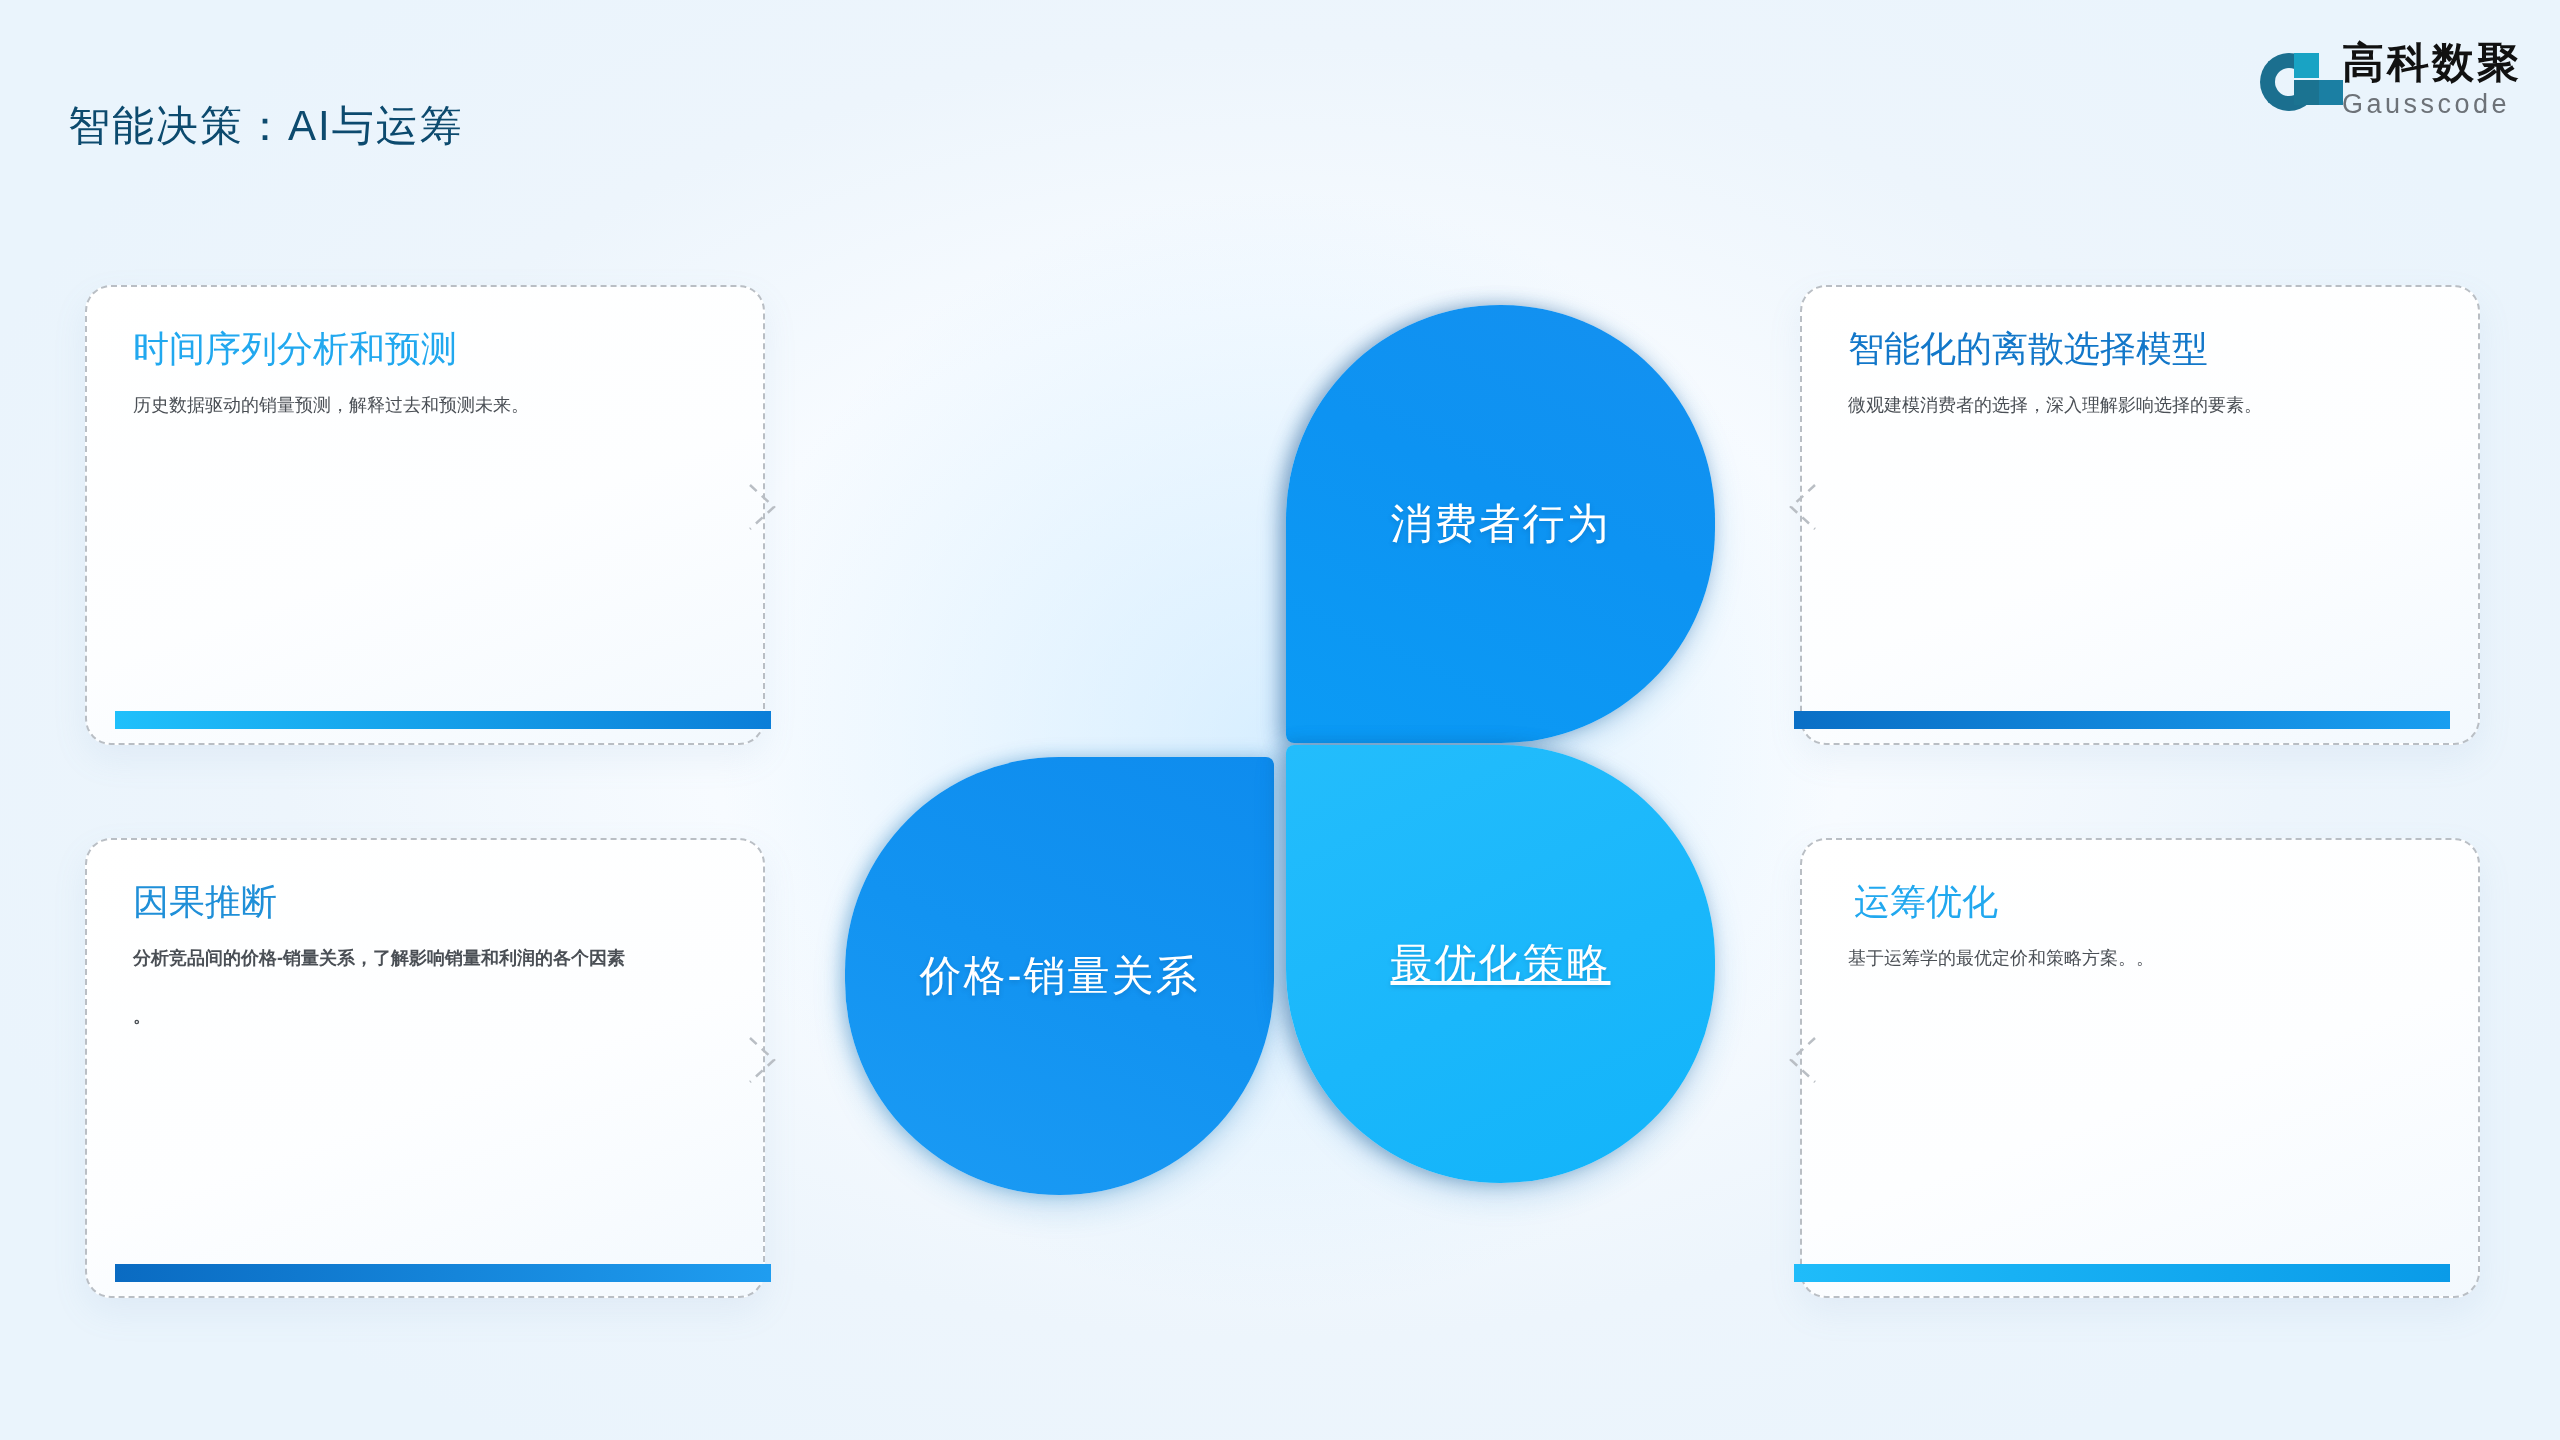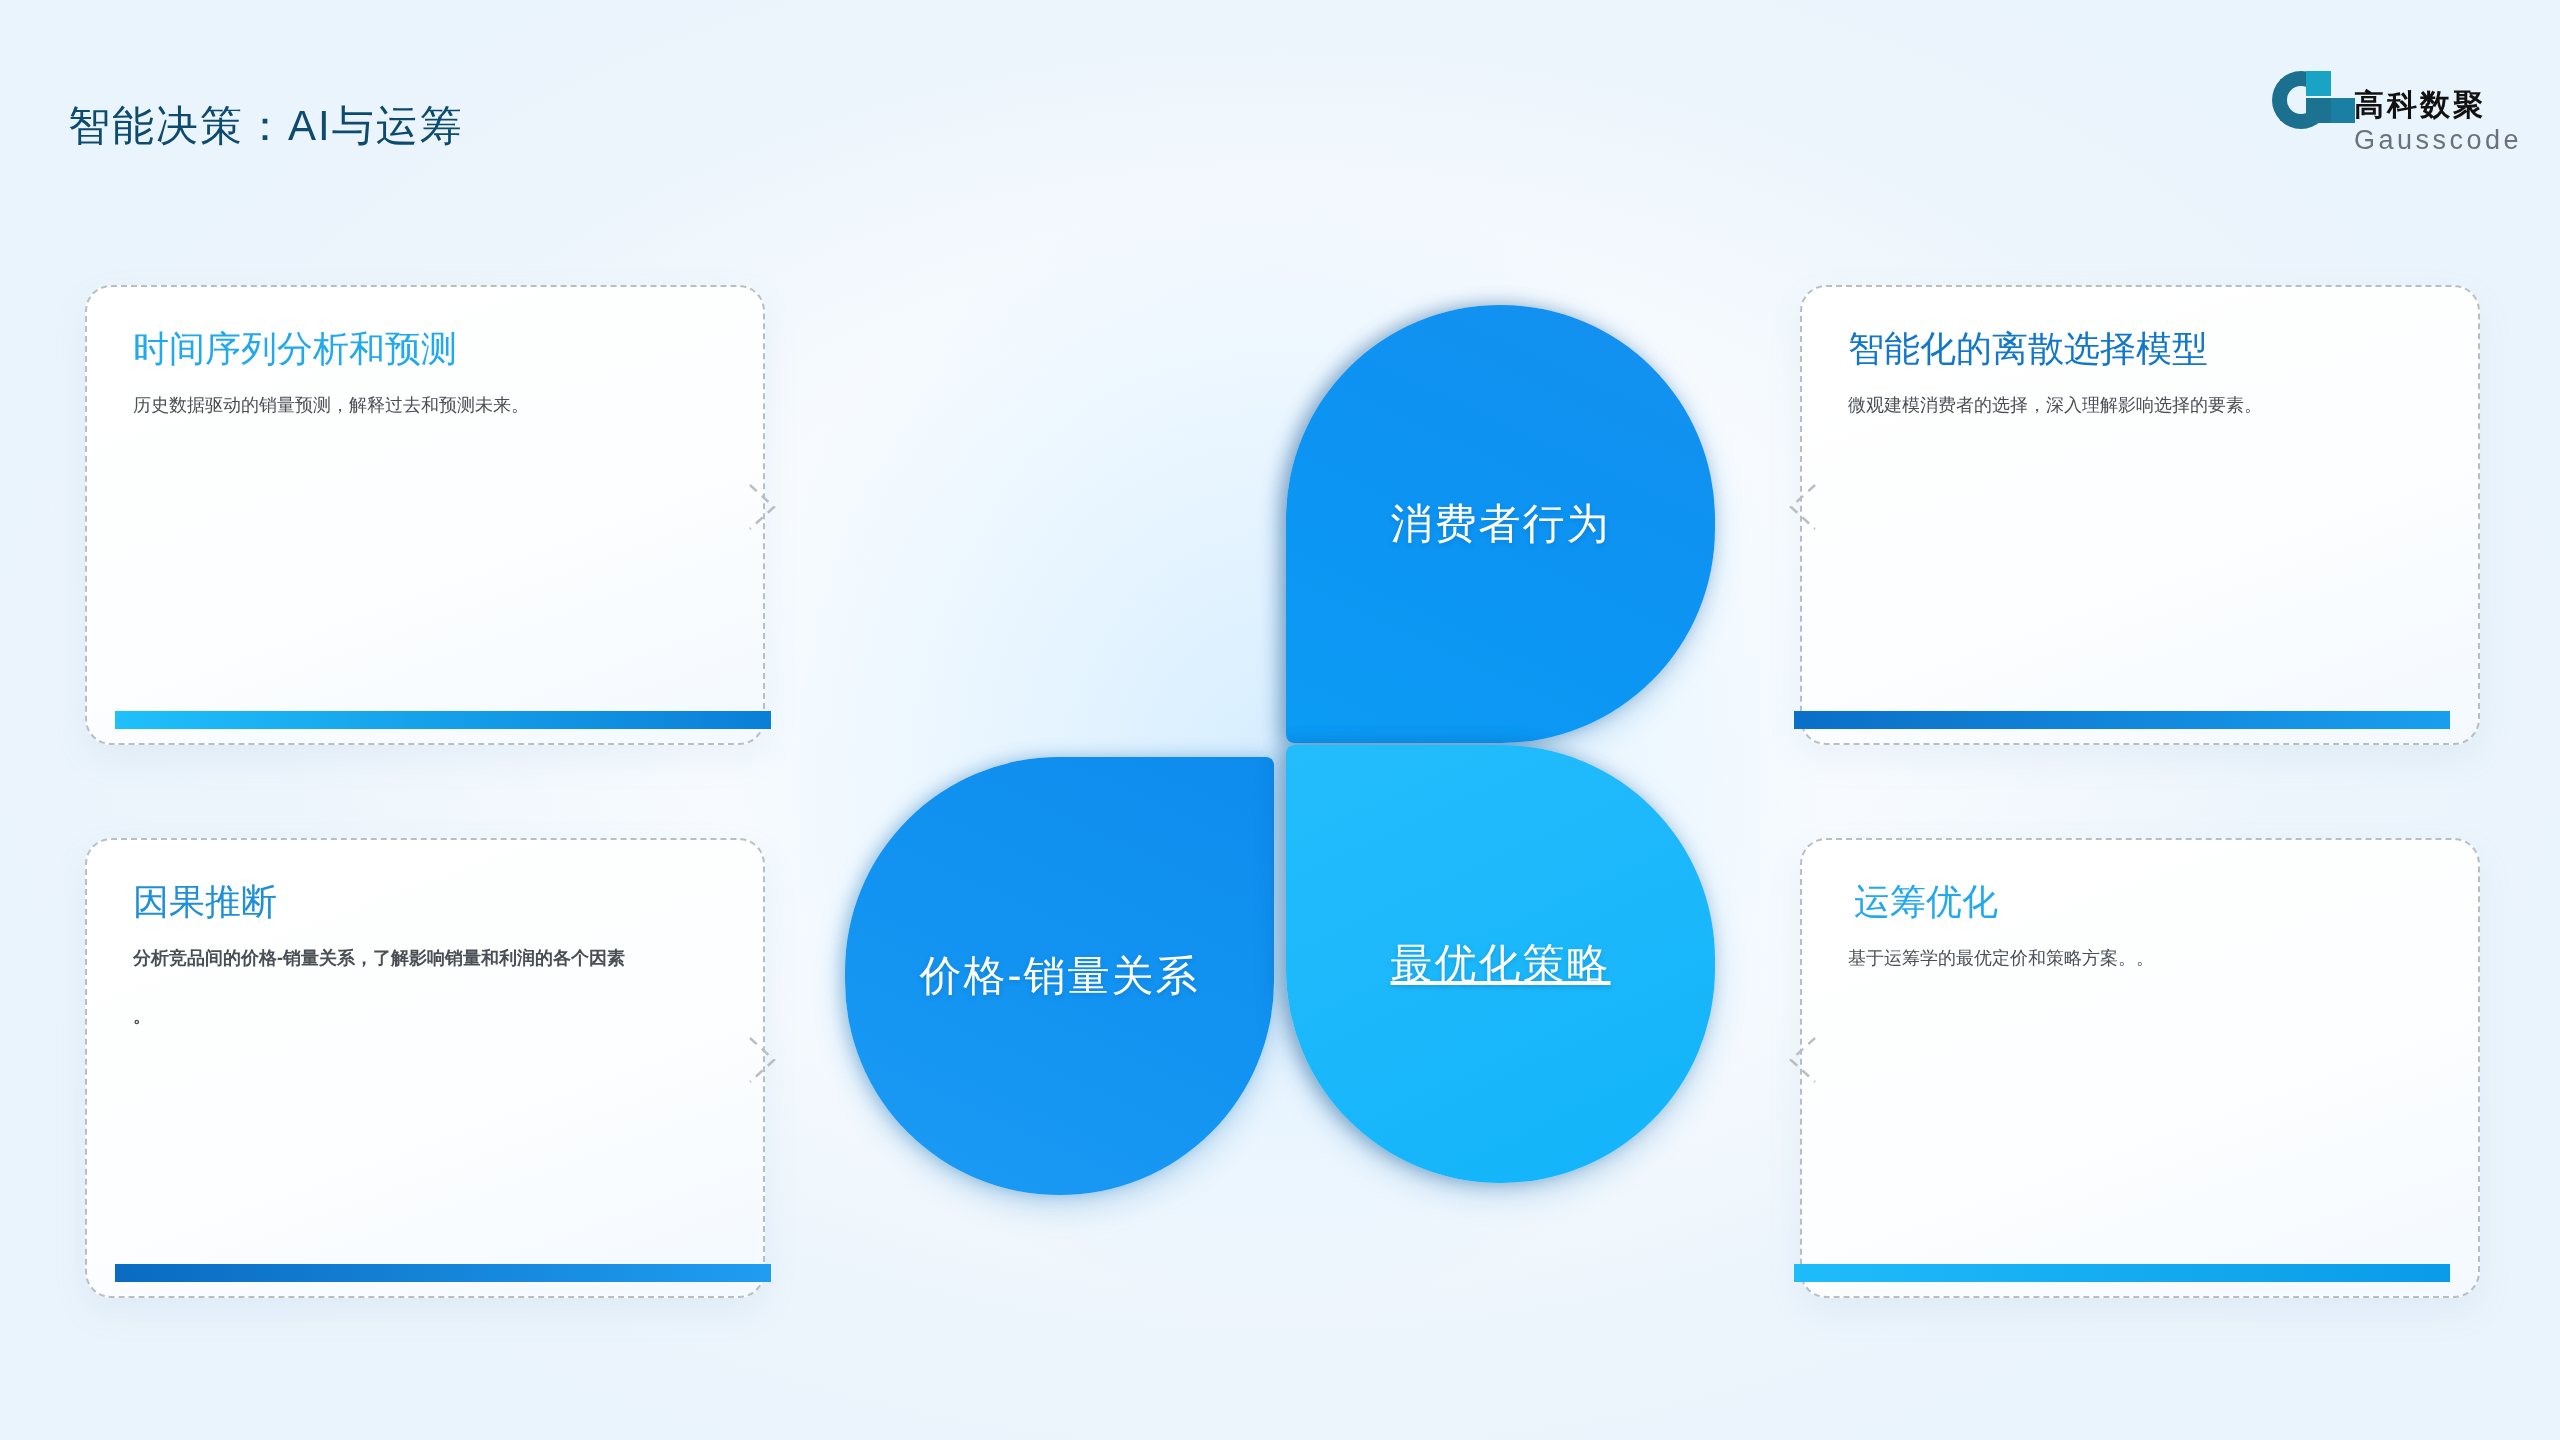--- a/index.html
+++ b/index.html
@@ -46,23 +46,22 @@
   .logo-mark .sq-b{
     position:absolute; left:34px; top:33px; width:25px; height:25px;
     background:#1b7391;
   }
   .logo-mark .sq-c{
     position:absolute; left:59px; top:33px; width:24px; height:25px;
     background:#1b7fa3;
   }
   .logo-text{ display:flex; flex-direction:column; line-height:1; }
   .logo-cn{
-    font-size:30px; font-weight:bold; color:#111; letter-spacing:3px;
+    font-size:42px; font-weight:bold; color:#111; letter-spacing:3px;
     white-space:nowrap;
-    margin-top:48px;
   }
   .logo-en{
     font-size:27px; color:#6d7278; letter-spacing:3.5px;
     margin-top:7px; white-space:nowrap;
   }
 
   
   .card{
     position:absolute;
     border:2px dashed #b9bec4;

